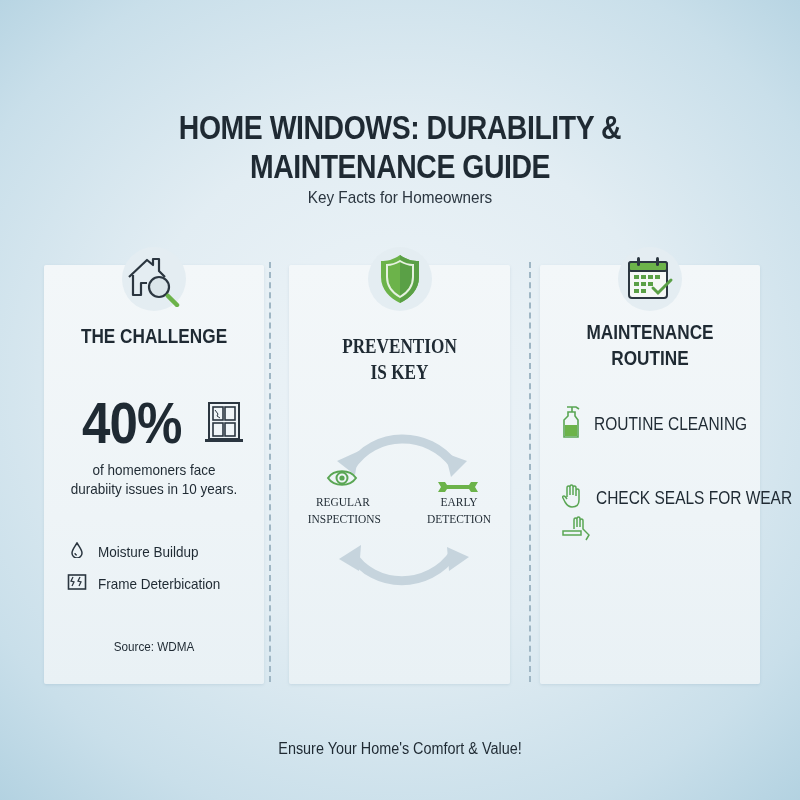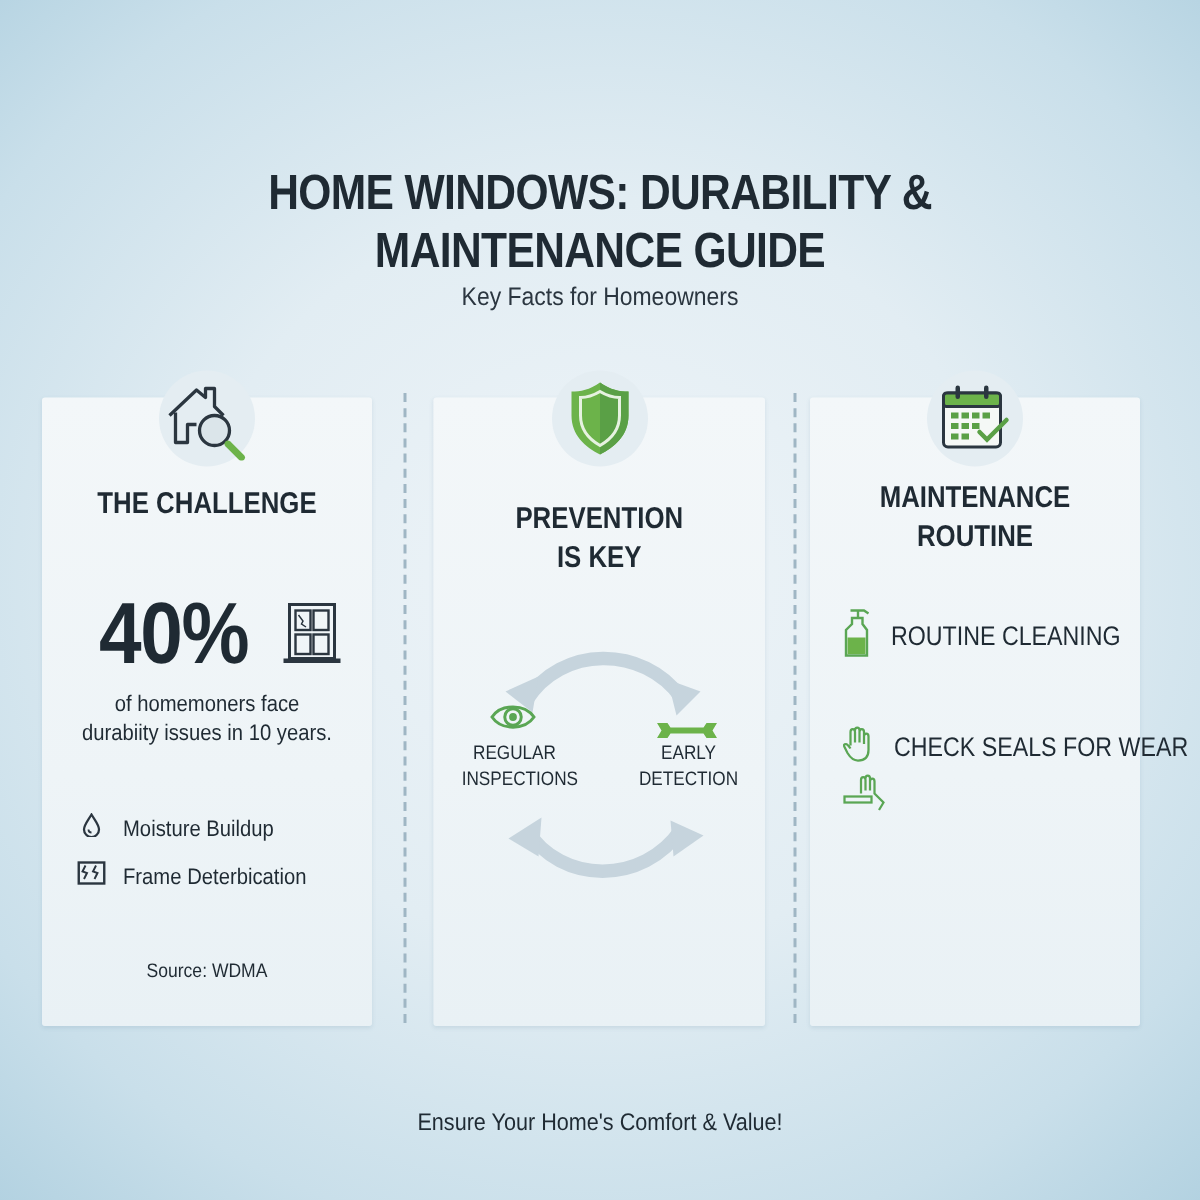--- a/index.html
+++ b/index.html
@@ -20,22 +20,22 @@
     position: absolute; left: 0; width: 800px; top: 188px;
     text-align: center; font-size: 17px; color: #2b3640;
     transform: scaleX(0.9); transform-origin: 50% 0;
   }
   .card {
     position: absolute; top: 265px; height: 419px;
     background: linear-gradient(180deg, #f3f7f9 0%, #eef4f7 60%, #e9f1f5 100%);
     border-radius: 2px;
     box-shadow: 0 1px 3px rgba(80,120,150,0.15);
   }
-  .card1 { left: 28px; width: 220px; }
-  .card2 { left: 289px; width: 221px; }
+  .card1 { left: 44px; width: 220px; }
+  .card2 { left: 289px; width: 221px; font-family: Liberation Serif, serif; }
   .card3 { left: 540px; width: 220px; }
   .divider {
     position: absolute; top: 262px; height: 420px; width: 0;
     border-left: 2px dashed #9fb6c4;
   }
   .divider.d1 { left: 269px; }
   .divider.d2 { left: 529px; }
 
   .icon-circle {
     position: absolute; top: -18px; width: 64px; height: 64px; border-radius: 50%;

